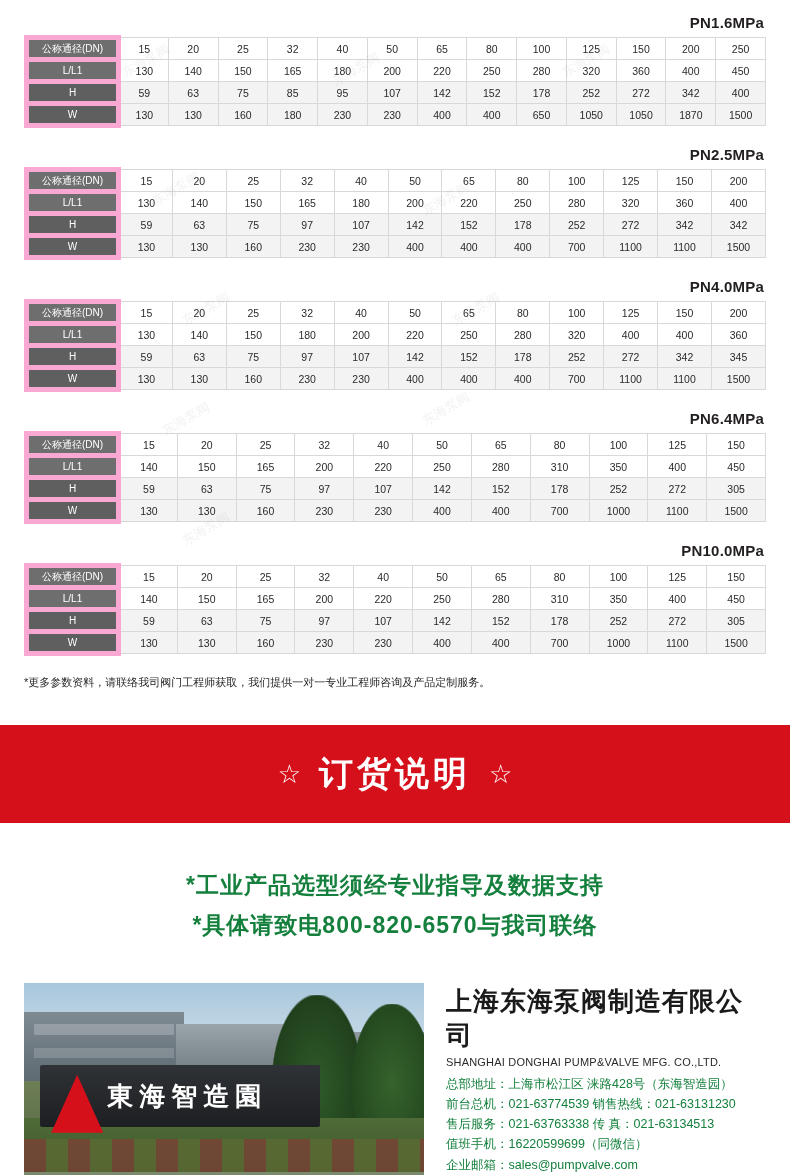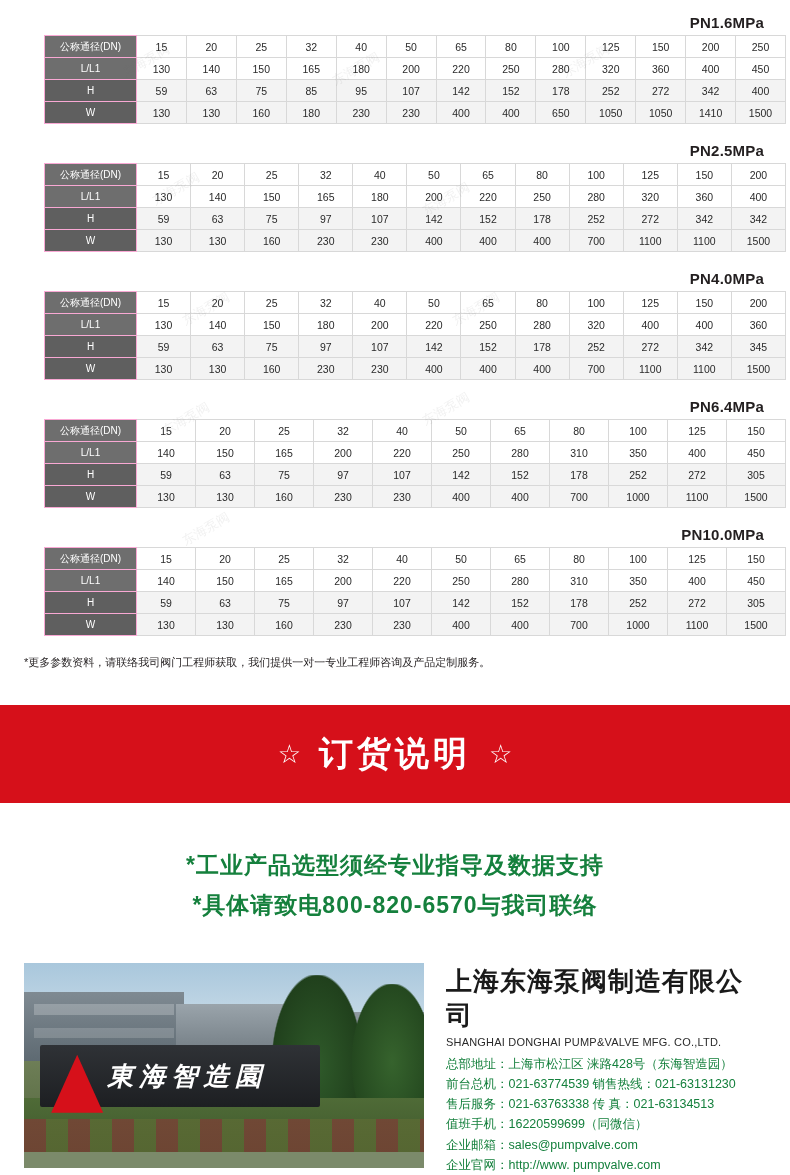--- a/index.html
+++ b/index.html
@@ -7,21 +7,21 @@
   body {
     width: 790px;
     background: #ffffff;
     font-family: "Liberation Sans", sans-serif;
     color: #231f20;
   }
   .page { width: 790px; position: relative; overflow: hidden; }
 
   
   .tables-area { padding: 14px 24px 0 24px; }
-  .table-block { margin-bottom: 18px; margin-left: 20px; }
+  .table-block { margin-bottom: 18px; }
   .table-title {
     text-align: right;
     font-size: 15px;
     font-weight: bold;
     color: #231f20;
     letter-spacing: 0.2px;
     padding-right: 2px;
     margin-bottom: 4px;
   }
   table.spec {
@@ -38,21 +38,21 @@
     color: #2a2a2a;
     background: #ffffff;
     padding: 0;
     white-space: nowrap;
   }
   table.spec td.rowhead {
     width: 92px;
     background: #6e6e6e;
     color: #ffffff;
     font-size: 10px;
-    border: 1px solid #f9a8d4;
+    border: 5px solid #f9a8d4;
     letter-spacing: 0;
   }
   table.spec tr.alt td { background: #f3f3f3; }
   table.spec tr.alt td.rowhead { background: #5f5f5f; }
 
   .footnote {
     margin: 18px 24px 0 24px;
     font-size: 11px;
     color: #231f20;
     line-height: 1.5;
@@ -131,21 +131,20 @@
   .photo .tree2 { position:absolute; left:82%; top:10%; width:80px; height:130px;
     background: radial-gradient(ellipse at 50% 60%, #36632d 0%, #24481f 70%, rgba(36,72,31,0) 72%); }
   .photo .shrubs { position:absolute; left:0; bottom:0; width:100%; height:34%;
     background: linear-gradient(#4f6b37, #3b5329); }
   .photo .shrub-row { position:absolute; left:0; bottom:6%; width:100%; height:18%;
     background: repeating-linear-gradient(90deg, #7d3f36 0 22px, #5d6b34 22px 44px); opacity:.75; }
   .photo .wall {
     position:absolute; left:4%; top:40%; width:70%; height:30%;
     background: linear-gradient(#2f3236, #1d1f22);
     border-radius: 2px;
-    font-style: italic;
   }
   .photo .wall-logo {
     position:absolute; left:4%; top:16%; width:52px; height:58px;
     background: #d6101a;
     clip-path: polygon(50% 0%, 100% 100%, 0% 100%);
   }
   .photo .wall-text {
     position:absolute; left:24%; top:22%;
     color:#ffffff; font-size:26px; font-weight:bold; letter-spacing:6px;
     white-space: nowrap;
@@ -268,21 +267,21 @@
           <td>130</td>
           <td>160</td>
           <td>180</td>
           <td>230</td>
           <td>230</td>
           <td>400</td>
           <td>400</td>
           <td>650</td>
           <td>1050</td>
           <td>1050</td>
-          <td>1410</td>
+          <td>1870</td>
           <td>1500</td>
         </tr>
       </tbody>
         </table>
     </div>
 
     <div class="table-block">
       <div class="table-title">PN2.5MPa</div>
       <table class="spec">
         <tbody>

